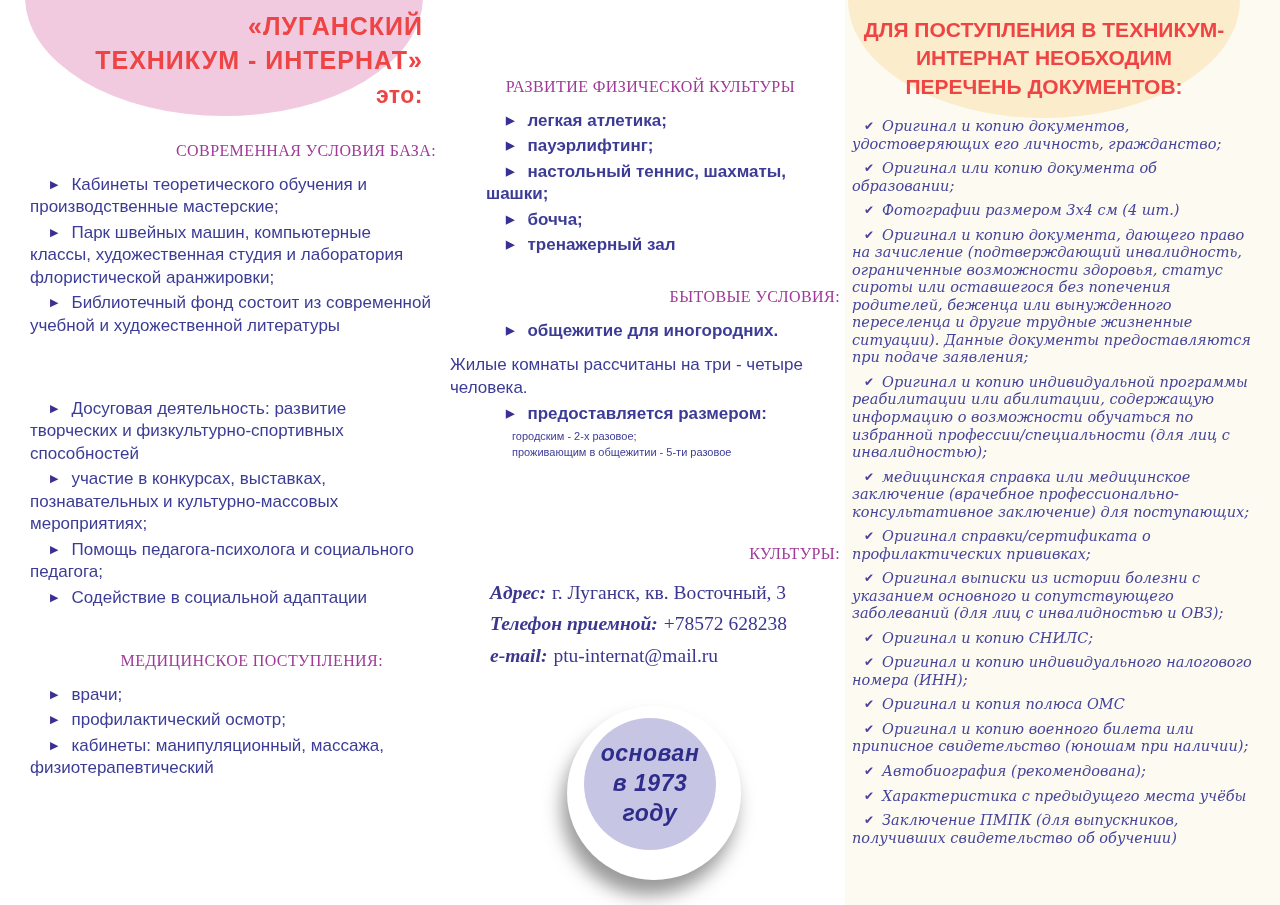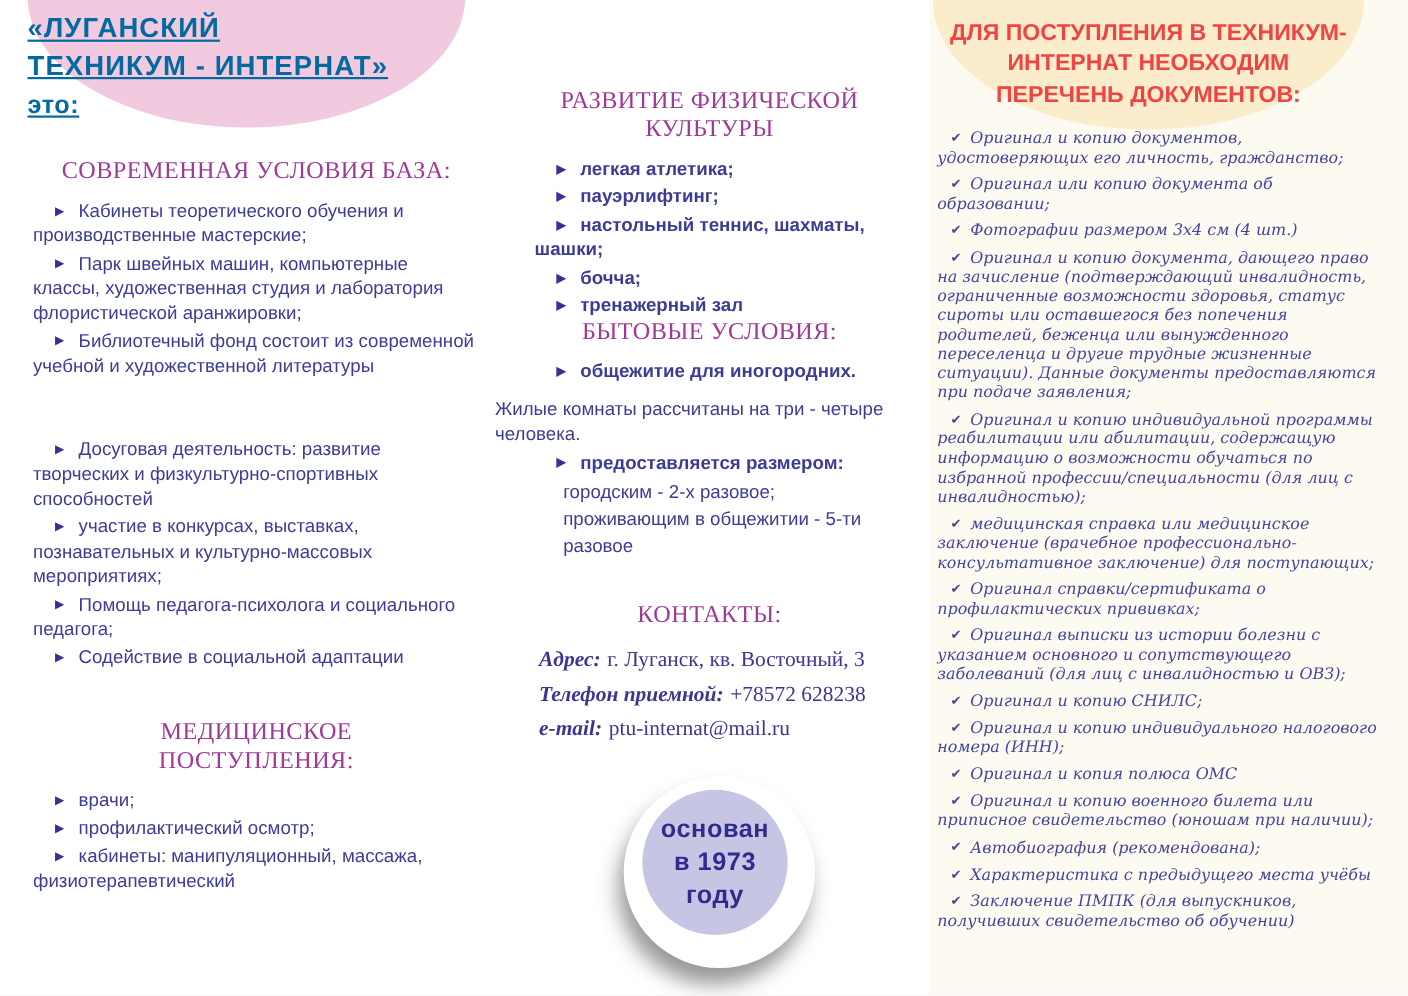--- a/index.html
+++ b/index.html
@@ -16,32 +16,32 @@
   
   .ellipse-left {
     position:absolute; left:25px; top:-122px; width:398px; height:238px;
     background:#f2cadf; border-radius:50%;
   }
   .ellipse-right {
     position:absolute; left:848px; top:-118px; width:392px; height:236px;
     background:#fbeccb; border-radius:50%;
   }
   .left-title {
-    position:absolute; left:25px; top:10px; width:398px; text-align:left;
-    color:#0369a1; font-weight:bold; font-size:25px; letter-spacing:1px; line-height:1.35;text-decoration:underline;
+    position:absolute; left:25px; top:10px; width:398px; text-align:right;
+    color:#ef4444; font-weight:bold; font-size:25px; letter-spacing:1px; line-height:1.35;
   }
   .left-title .subtitle { font-size:23px; letter-spacing:.5px; margin-top:2px; }
   .right-title {
     position:absolute; left:858px; top:16px; width:372px; text-align:center;
     color:#ef4444; font-weight:bold; font-size:21px; line-height:1.35;
   }
   
   .sec-heading {
-    font-family:"Liberation Serif", serif; color:#a03a98; font-size:22px;
-    text-align:center; letter-spacing:.4px; line-height:1.18; margin-bottom:13px;
+    font-family:"Liberation Serif", serif; color:#a03a98; font-size:16px;
+    text-align:right; letter-spacing:.4px; line-height:1.18; margin-bottom:13px;
     font-weight:normal;
   }
   
   .plist { list-style:none; }
   .plist li {
     color:#3c3c97; font-size:17px; line-height:1.32; margin-bottom:3px;
     text-indent:20px;
   }
   .tri {
     color:#3a2f92; font-size:11px; margin-right:13px; display:inline-block;
@@ -49,39 +49,39 @@
   }
   
   .sec { position:absolute; }
   .sec-left1 { left:30px; top:142px; width:406px; }
   .sec-left2 { left:30px; top:398px; width:406px; }
   .sec-left3 { left:30px; top:652px; width:406px; }
   .sec-mid1  { left:450px; top:78px;  width:390px; }
   .sec-mid2  { left:450px; top:288px; width:390px; }
   .sec-mid1 .plist, .sec-mid2 .plist { margin-left:36px;font-weight:bold; }
   .mid-par { color:#3c3c97; font-size:17px; line-height:1.32; margin:12px 0 4px 0; }
-  .sub-lines { margin-left:62px; color:#3c3c97; font-size:17px; line-height:1.45; }
+  .sub-lines { margin-left:62px; color:#3c3c97; font-size:11px; line-height:1.45; }
   
   .contacts { left:450px; top:545px; width:390px; }
   .contact-line {
     font-family:"Liberation Serif", serif; color:#3b3690; font-size:19.5px;
     line-height:1.62; margin-left:40px;
   }
   .contact-label { font-weight:bold; font-style:italic; margin-right:6px; }
   
   .badge-outer {
     position:absolute; left:567px; top:706px; width:174px; height:174px;
     border-radius:50%; background:#ffffff;
     box-shadow:-5px 15px 18px rgba(70,70,70,.55);
   }
   .badge-inner {
     position:absolute; left:17px; top:12px; width:132px; height:132px;
     border-radius:50%; background:#c7c5e4;
     display:flex; flex-direction:column; align-items:center; justify-content:center;
-    color:#2f2d8c; font-weight:bold; font-size:23px; line-height:1.3; letter-spacing:.5px;
+    color:#2f2d8c; font-weight:bold; font-size:23px; line-height:1.3; letter-spacing:.5px;font-style:italic;
   }
   
   .right-list { position:absolute; left:852px; top:118px; width:402px; list-style:none; }
   .right-list li {
     font-family:"DejaVu Serif", serif; font-style:italic; color:#44449b;
     font-size:14.5px; line-height:1.21; margin-bottom:7px; text-indent:12px;
   }
   .chk {
     font-style:normal; font-size:12px; margin-right:8px; color:#4a3f9f;
     display:inline-block; text-indent:0; transform:translateY(-1px);
@@ -151,21 +151,21 @@
     <ul class="plist">
       <li><span class="tri">▶</span><span>предоставляется размером:</span></li>
     </ul>
     <div class="sub-lines">
       <div>городским - 2-х разовое;</div>
       <div>проживающим в общежитии - 5-ти разовое</div>
     </div>
   </div>
 
   <div class="sec contacts">
-    <div class="sec-heading">КОНТАКТЫ:</div>
+    <div class="sec-heading">КУЛЬТУРЫ:</div>
     <div class="contact-line">
       <span class="contact-label">Адрес:</span><span>г. Луганск, кв. Восточный, 3</span>
     </div>
     <div class="contact-line">
       <span class="contact-label">Телефон приемной:</span><span>+78572 628238</span>
     </div>
     <div class="contact-line">
       <span class="contact-label">e-mail:</span><span>ptu-internat@mail.ru</span>
     </div>
   </div>

